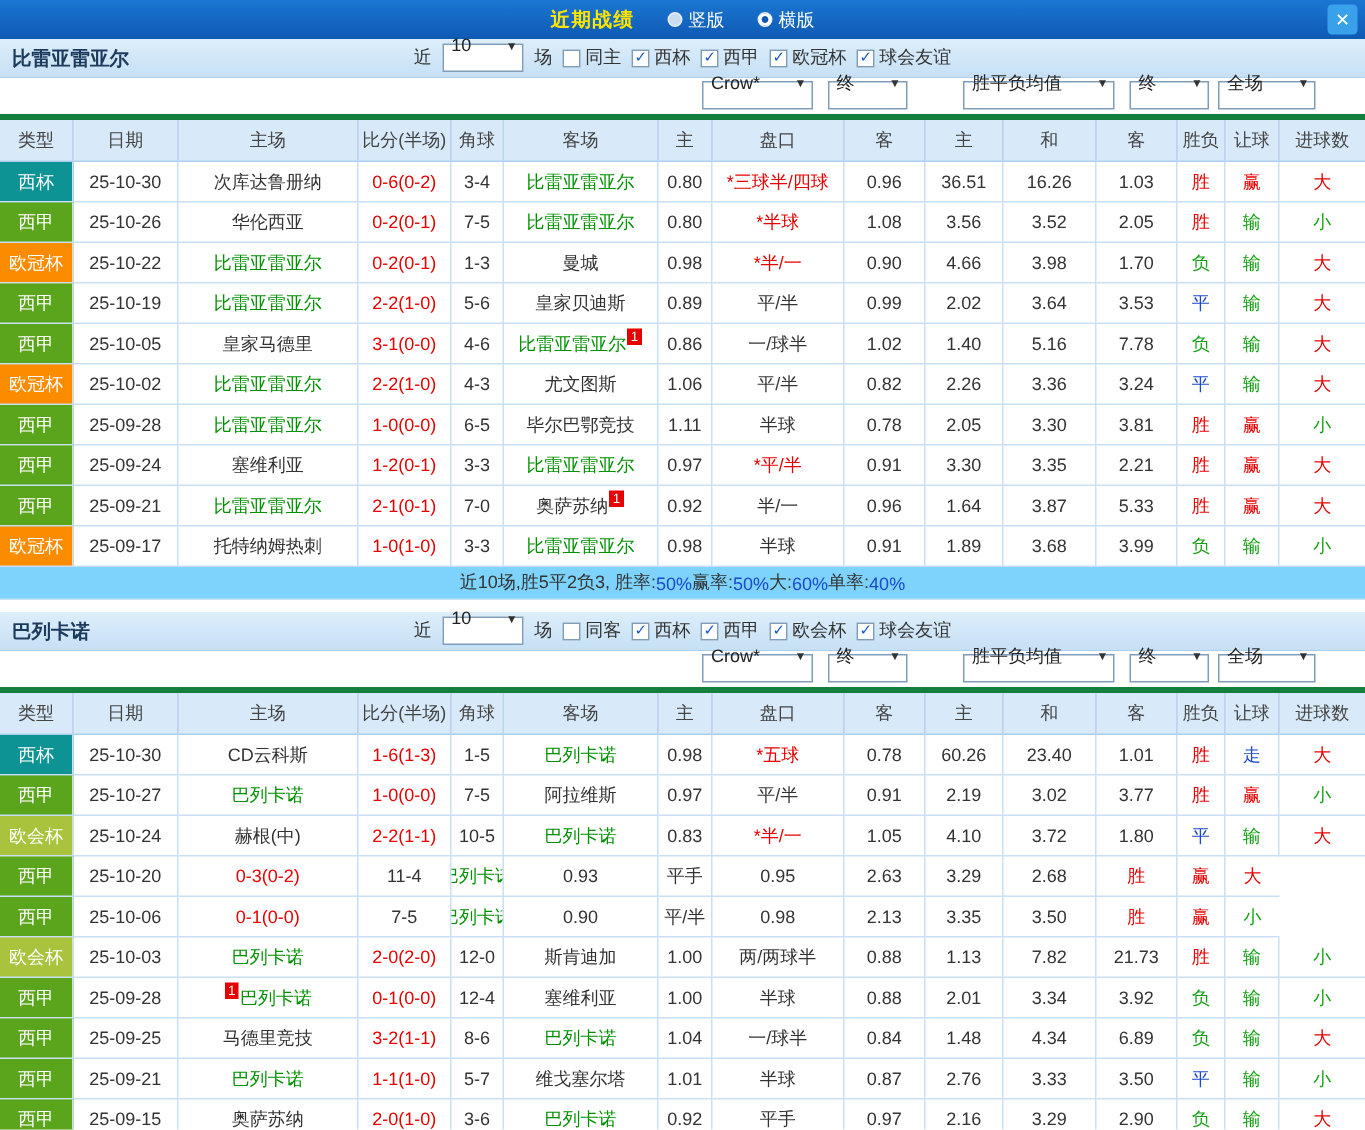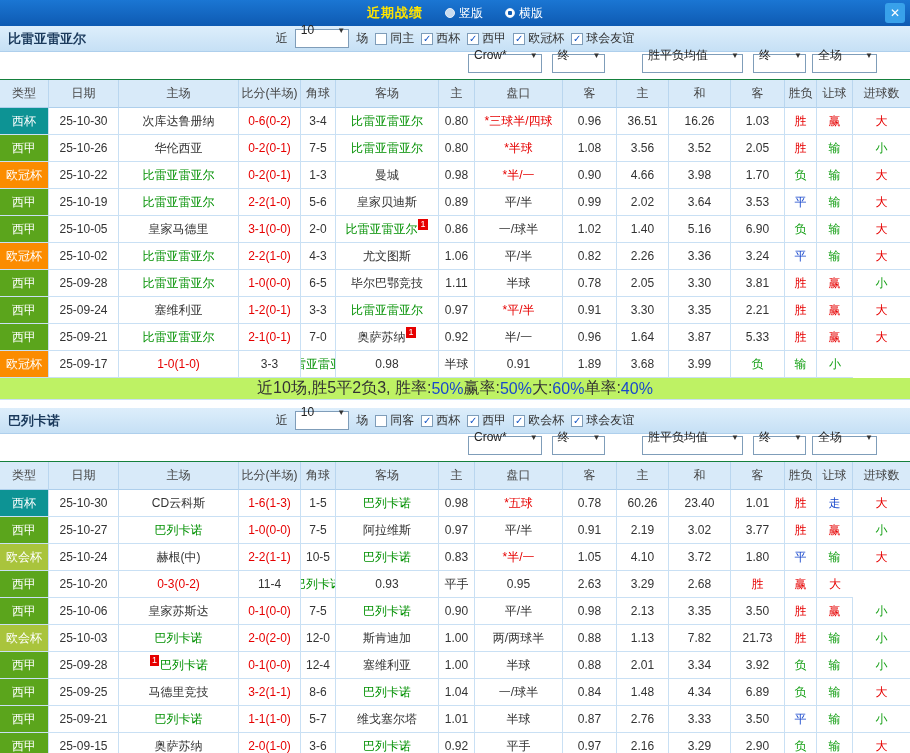--- a/index.html
+++ b/index.html
@@ -17,21 +17,21 @@
   display:flex;align-items:center;position:relative;font-size:12px;color:#333;}
 .ttl-team{position:absolute;left:8px;font-weight:bold;font-size:13px;color:#1b3a5c;}
 .filters{margin:0 auto;display:flex;align-items:center;gap:7px;}
 .select{display:inline-flex;align-items:center;gap:23px;background:#fff;border:1px solid #7f9db9;
   padding:0 3px 17px 5px;font-size:12px;color:#222;cursor:pointer;height:18px;white-space:nowrap;}
 .arrow{font-size:8px;color:#333;}
 .chk{display:inline-flex;align-items:center;gap:3px;cursor:pointer;}
 .box{width:12px;height:12px;border:1px solid #7f9db9;background:#fff;display:inline-flex;align-items:center;
   justify-content:center;font-size:10px;color:#1556c8;font-weight:bold;}
 .box.on::after{content:"✓";}
-.dd-row{height:28px;position:relative;border-bottom:1px solid #15803d;background:#fff;}
+.dd-row{height:28px;position:relative;border-bottom:4px solid #15803d;background:#fff;}
 .ddg{position:absolute;top:2px;display:flex;gap:10px;}
 .g1{left:468px;}
 .g2{left:642px;align-items:center;}
 .g3{left:812px;}
 .thead,.trow{display:grid;grid-template-columns:49px 70px 120px 62px 35px 103px 36px 88px 54px 52px 62px 54px 32px 36px 57px;}
 .thead{height:28px;background:#d946ef;}
 .cell{display:flex;align-items:center;justify-content:center;border-right:1px solid #c9e0f4;
   border-bottom:1px solid #c9e0f4;font-size:12px;color:#333;overflow:hidden;white-space:nowrap;}
 .cell:last-child{border-right:none;}
 .th{background:#d8eaf9;color:#444;border-right:1px solid #b9d6ef;border-bottom:1px solid #aecfec;}
@@ -44,22 +44,22 @@
 .score{color:#e60000;cursor:pointer;}
 .tcell{cursor:pointer;}
 .tcell .tname{color:#333;}
 .tcell.focus .tname{color:#009000;}
 .card{background:#e60000;color:#fff;font-size:9px;line-height:11px;padding:0 2px;margin:0 1px;
   position:relative;top:-5px;}
 .hc.red{color:#e60000;}
 .res.r{color:#e60000;}
 .res.g{color:#16a016;}
 .res.b{color:#1a49cc;}
-.summary{height:22px;display:flex;align-items:center;justify-content:center;font-size:16px;
-  border-bottom:1px solid #c9e0f4;background:#bef264;}
+.summary{height:22px;display:flex;align-items:center;justify-content:center;font-size:12px;
+  border-bottom:1px solid #c9e0f4;background:#7dd3fc;}
 .seg.dark{color:#333;}
 .seg.blue{color:#1a49cc;}
 .sec2{margin-top:8px;}
 </style>
 </head>
 <body>
 
 <div class="topbar">
   <span class="tb-title">近期战绩</span>
   <span class="radio-item">
@@ -237,31 +237,31 @@
         <div class="cell res g">输</div>
         <div class="cell res r">大</div>
       </div>
       <div class="trow">
         <div class="cell type liga">西甲</div>
         <div class="cell">25-10-05</div>
         <div class="cell tcell">
           <span class="tname">皇家马德里</span>
         </div>
         <div class="cell score">3-1(0-0)</div>
-        <div class="cell">2-0</div>
+        <div class="cell">4-6</div>
         <div class="cell tcell focus">
           <span class="tname">比雷亚雷亚尔</span>
           <span class="card">1</span>
         </div>
         <div class="cell">0.86</div>
         <div class="cell hc">一/球半</div>
         <div class="cell">1.02</div>
         <div class="cell">1.40</div>
         <div class="cell">5.16</div>
-        <div class="cell">6.90</div>
+        <div class="cell">7.78</div>
         <div class="cell res g">负</div>
         <div class="cell res g">输</div>
         <div class="cell res r">大</div>
       </div>
       <div class="trow">
         <div class="cell type ucl">欧冠杯</div>
         <div class="cell">25-10-02</div>
         <div class="cell tcell focus">
           <span class="tname">比雷亚雷亚尔</span>
         </div>
@@ -340,20 +340,23 @@
         <div class="cell">1.64</div>
         <div class="cell">3.87</div>
         <div class="cell">5.33</div>
         <div class="cell res r">胜</div>
         <div class="cell res r">赢</div>
         <div class="cell res r">大</div>
       </div>
       <div class="trow">
         <div class="cell type ucl">欧冠杯</div>
         <div class="cell">25-09-17</div>
+        <div class="cell tcell">
+          <span class="tname">托特纳姆热刺</span>
+        </div>
         <div class="cell score">1-0(1-0)</div>
         <div class="cell">3-3</div>
         <div class="cell tcell focus">
           <span class="tname">比雷亚雷亚尔</span>
         </div>
         <div class="cell">0.98</div>
         <div class="cell hc">半球</div>
         <div class="cell">0.91</div>
         <div class="cell">1.89</div>
         <div class="cell">3.68</div>
@@ -530,23 +533,20 @@
         <div class="cell">2.63</div>
         <div class="cell">3.29</div>
         <div class="cell">2.68</div>
         <div class="cell res r">胜</div>
         <div class="cell res r">赢</div>
         <div class="cell res r">大</div>
       </div>
       <div class="trow">
         <div class="cell type liga">西甲</div>
         <div class="cell">25-10-06</div>
-        <div class="cell tcell">
-          <span class="tname">皇家苏斯达</span>
-        </div>
         <div class="cell score">0-1(0-0)</div>
         <div class="cell">7-5</div>
         <div class="cell tcell focus">
           <span class="tname">巴列卡诺</span>
         </div>
         <div class="cell">0.90</div>
         <div class="cell hc">平/半</div>
         <div class="cell">0.98</div>
         <div class="cell">2.13</div>
         <div class="cell">3.35</div>

